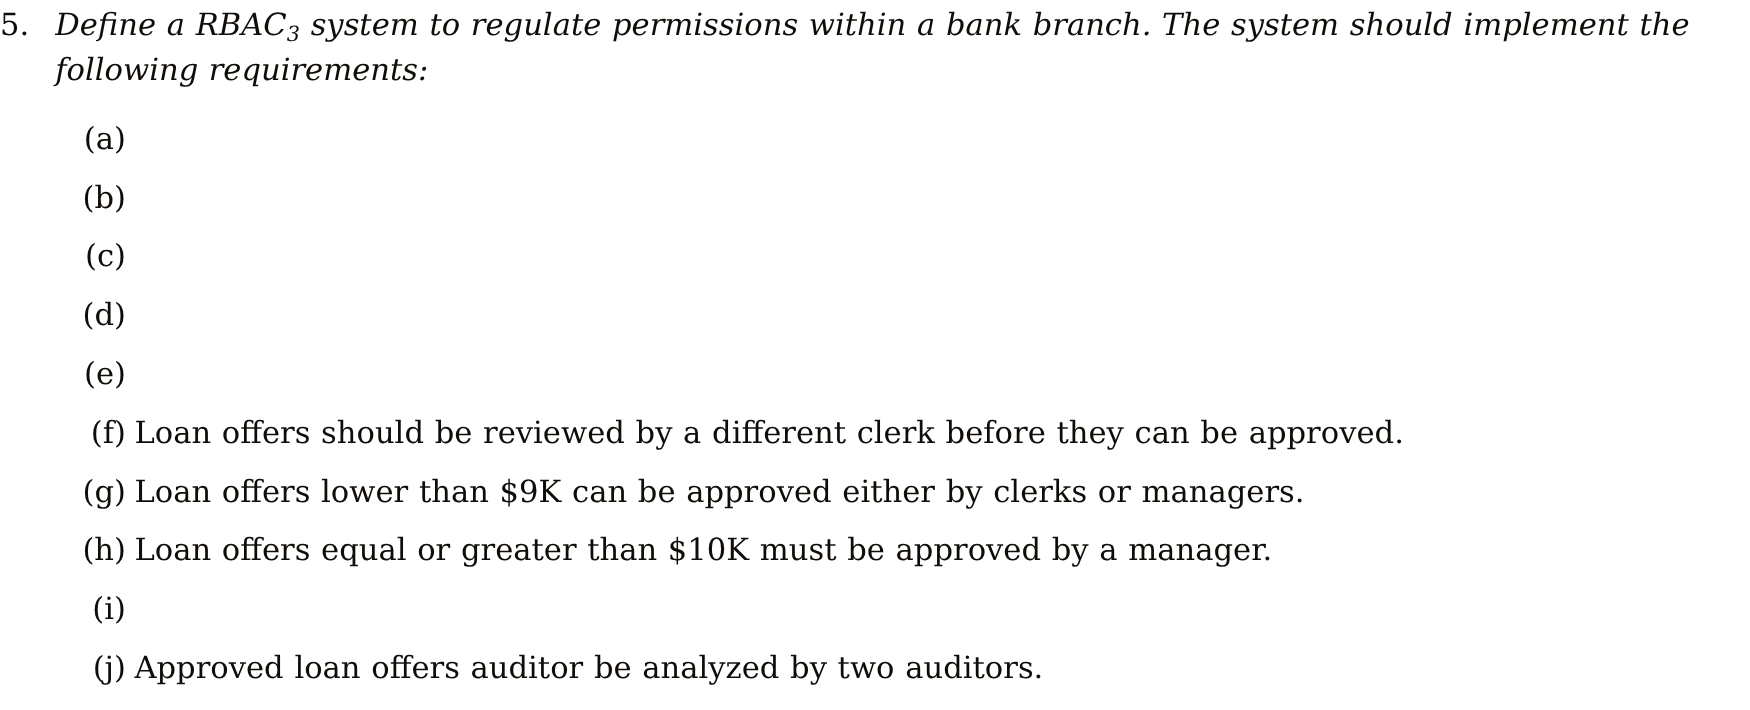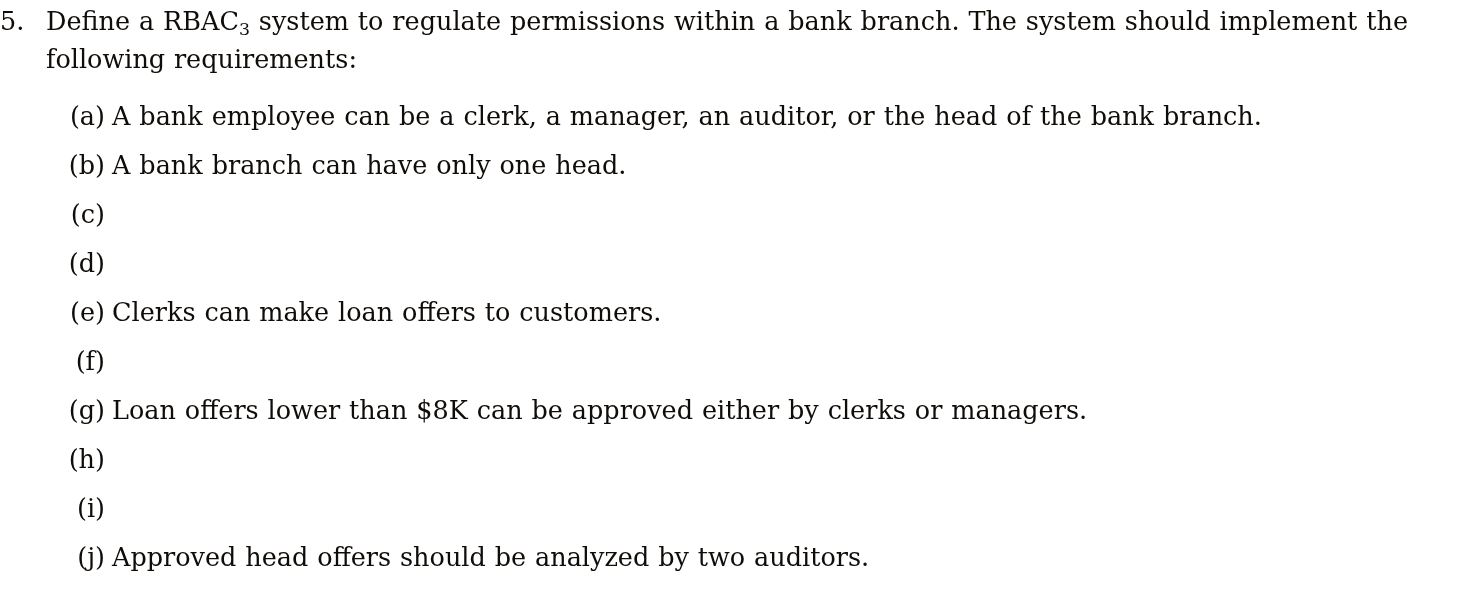--- a/index.html
+++ b/index.html
@@ -43,20 +43,21 @@
     flex: 1 1 auto;
     font-size: 25.5px;
     line-height: 38px;
     text-align: justify;
     text-justify: inter-word;
     word-spacing: 0.6px;
   }
   .problem-body .stem {
     display: block;
     max-width: 1362px;
+    font-style: italic;
   }
   sub {
     font-size: 0.68em;
     vertical-align: -0.28em;
     line-height: 0;
   }
 
   
   .sublist {
     position: absolute;
@@ -96,58 +97,57 @@
       <span class="stem">
         <span>Define a RBAC</span><sub>3</sub><span> system to regulate permissions within a bank branch.  The system should implement the following requirements:</span>
       </span>
     </div>
   </div>
 
   <div class="sublist">
 
     <div class="subitem">
       <span class="subitem-label">(a)</span>
-      <span class="subitem-text">A bank employee can be a clerk, a manager, an auditor, or the head of the bank branch.</span>
     </div>
 
     <div class="subitem">
       <span class="subitem-label">(b)</span>
-      <span class="subitem-text">A bank branch can have only one head.</span>
     </div>
 
     <div class="subitem">
       <span class="subitem-label">(c)</span>
     </div>
 
     <div class="subitem">
       <span class="subitem-label">(d)</span>
     </div>
 
     <div class="subitem">
       <span class="subitem-label">(e)</span>
-      <span class="subitem-text">Clerks can make loan offers to customers.</span>
     </div>
 
     <div class="subitem">
       <span class="subitem-label">(f)</span>
+      <span class="subitem-text">Loan offers should be reviewed by a different clerk before they can be approved.</span>
     </div>
 
     <div class="subitem">
       <span class="subitem-label">(g)</span>
-      <span class="subitem-text">Loan offers lower than $8K can be approved either by clerks or managers.</span>
+      <span class="subitem-text">Loan offers lower than $9K can be approved either by clerks or managers.</span>
     </div>
 
     <div class="subitem">
       <span class="subitem-label">(h)</span>
+      <span class="subitem-text">Loan offers equal or greater than $10K must be approved by a manager.</span>
     </div>
 
     <div class="subitem">
       <span class="subitem-label">(i)</span>
     </div>
 
     <div class="subitem">
       <span class="subitem-label">(j)</span>
-      <span class="subitem-text">Approved head offers should be analyzed by two auditors.</span>
+      <span class="subitem-text">Approved loan offers auditor be analyzed by two auditors.</span>
     </div>
 
   </div>
 
 </div>
 
 </body></html>

